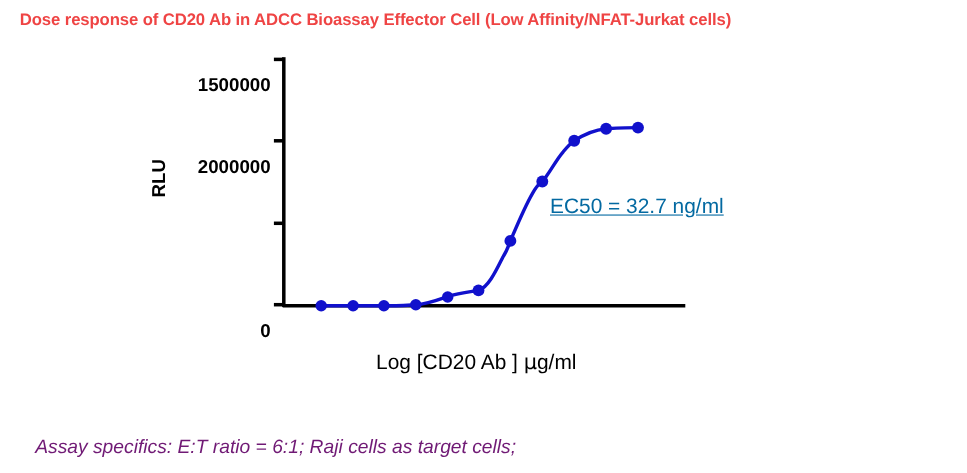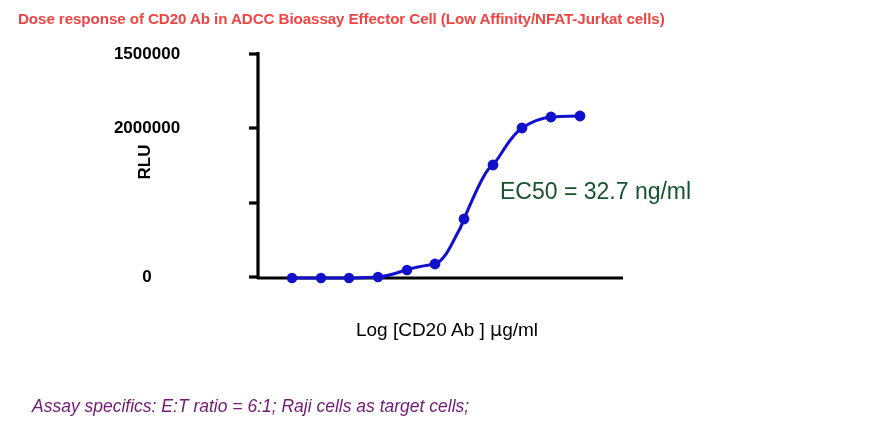--- a/index.html
+++ b/index.html
@@ -29,54 +29,56 @@
     left:0; top:0;
     width:879px; height:360px;
   }
   #plot-svg{position:absolute;left:0;top:0;}
 
   .axis-tick-label{
     position:absolute;
     font-size:17px;
     font-weight:bold;
     color:#000000;
-    text-align:center;
+    text-align:right;
     white-space:nowrap;
+    margin-top:24px;
   }
 
   #y-axis-title{
     position:absolute;
     left:112px; top:152px;
     width:66px;
     text-align:center;
     font-size:17px;
     font-weight:bold;
     color:#000000;
     transform:rotate(-90deg);
     transform-origin:center center;
     white-space:nowrap;
   }
 
   #x-axis-title{
     position:absolute;
-    left:264px; top:318px;
+    left:250px; top:318px;
     width:366px;
     text-align:center;
     font-size:19px;
     color:#000000;
     white-space:nowrap;
   }
   #x-axis-title .mu{font-family:"DejaVu Sans", sans-serif;}
 
   #ec50-annotation{
     position:absolute;
     left:500px; top:178px;
-    font-size:23px;
-    color:#14532d;
+    font-size:19px;
+    color:#0369a1;
     white-space:nowrap;
+    text-decoration:underline;
   }
 
   #assay-note{
     position:absolute;
     left:32px; top:396px;
     font-size:17.5px;
     font-style:italic;
     color:#701a75;
     white-space:nowrap;
   }

